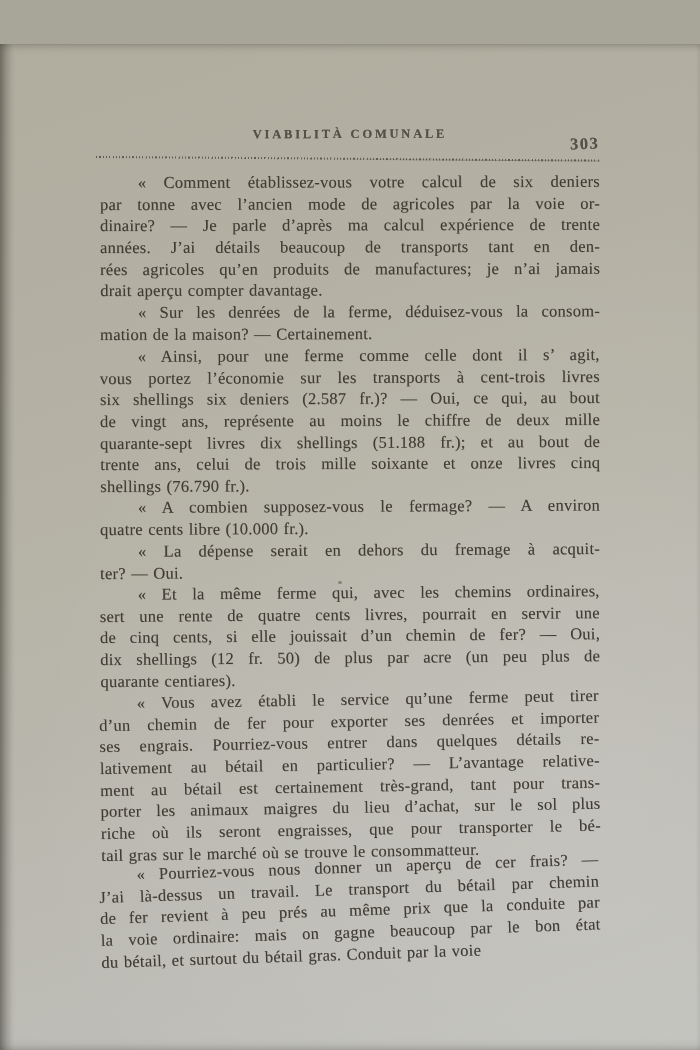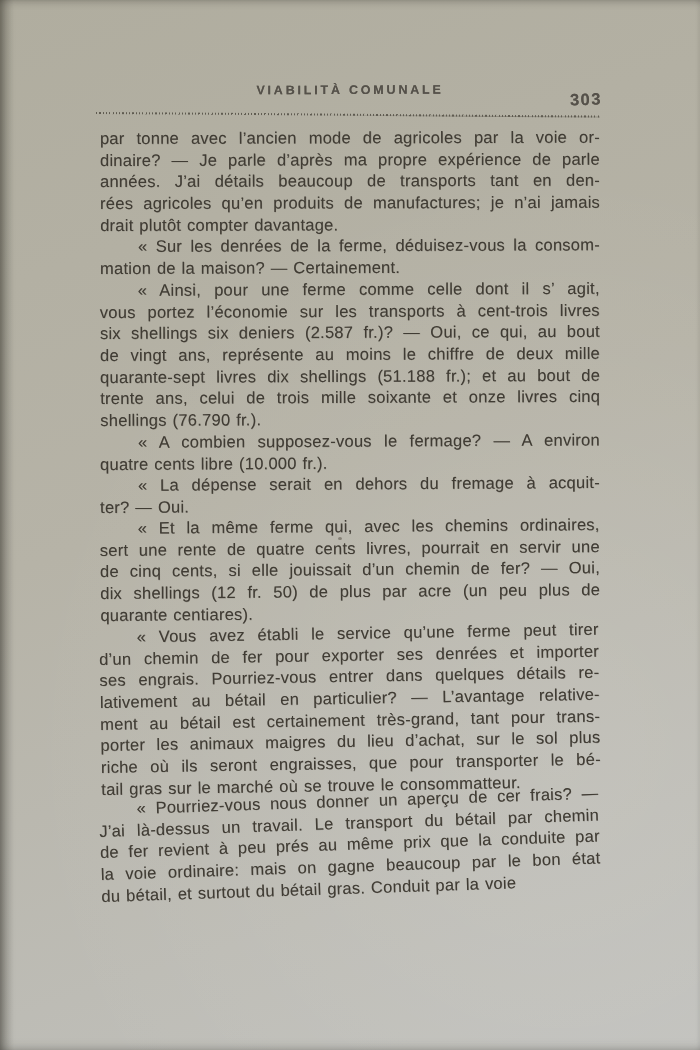--- a/index.html
+++ b/index.html
@@ -15,21 +15,22 @@
     inset: 0;
     background:
       radial-gradient(130% 95% at 80% 72%, rgba(255,255,255,0.10), rgba(0,0,0,0) 60%),
       linear-gradient(90deg, rgba(58,55,47,0.22) 0, rgba(58,55,47,0) 14px),
       linear-gradient(162deg, #b0ad9f 0%, #b6b3a7 45%, #c1c1bd 100%);
     box-shadow:
       inset 9px 0 12px -7px rgba(50,47,40,0.55),
       inset 0 7px 10px -7px rgba(50,47,40,0.35),
       inset 0 -7px 12px -8px rgba(50,47,40,0.35),
       inset -3px 0 9px -7px rgba(50,47,40,0.18);
-    font-family: Liberation Sans, sans-serif;
+    font-family: Liberation Serif, serif;
+    margin-top: 44px;
   }
   .running-title {
     position: absolute;
     left: 100px;
     top: 83px;
     width: 500px;
     text-align: center;
     font-size: 12.5px;
     font-weight: 700;
     letter-spacing: 2.8px;
@@ -103,25 +104,26 @@
 </style>
 </head>
 <body>
 
 <div class="page">
   <div class="running-title">VIABILITÀ COMUNALE</div>
   <div class="page-number">303</div>
   <div class="header-rule"></div>
   <div class="body-text">
       <div class="paragraph p1">
+        <div class="line first">« Comment établissez-vous votre calcul de six deniers</div>
         <div class="line">par tonne avec l’ancien mode de agricoles par la voie or-</div>
-        <div class="line">dinaire? — Je parle d’après ma propre expérience de parle</div>
+        <div class="line">dinaire? — Je parle d’après ma calcul expérience de trente</div>
         <div class="line">années. J’ai détails beaucoup de transports tant en den-</div>
         <div class="line">rées agricoles qu’en produits de manufactures; je n’ai jamais</div>
-        <div class="line last">drait plutôt compter davantage.</div>
+        <div class="line last">drait aperçu compter davantage.</div>
       </div>
       <div class="paragraph p2">
         <div class="line first">« Sur les denrées de la ferme, déduisez-vous la consom-</div>
         <div class="line last">mation de la maison? — Certainement.</div>
       </div>
       <div class="paragraph p3">
         <div class="line first">« Ainsi, pour une ferme comme celle dont il s’ agit,</div>
         <div class="line">vous portez l’économie sur les transports à cent-trois livres</div>
         <div class="line">six shellings six deniers (2.587 fr.)? — Oui, ce qui, au bout</div>
         <div class="line">de vingt ans, représente au moins le chiffre de deux mille</div>

